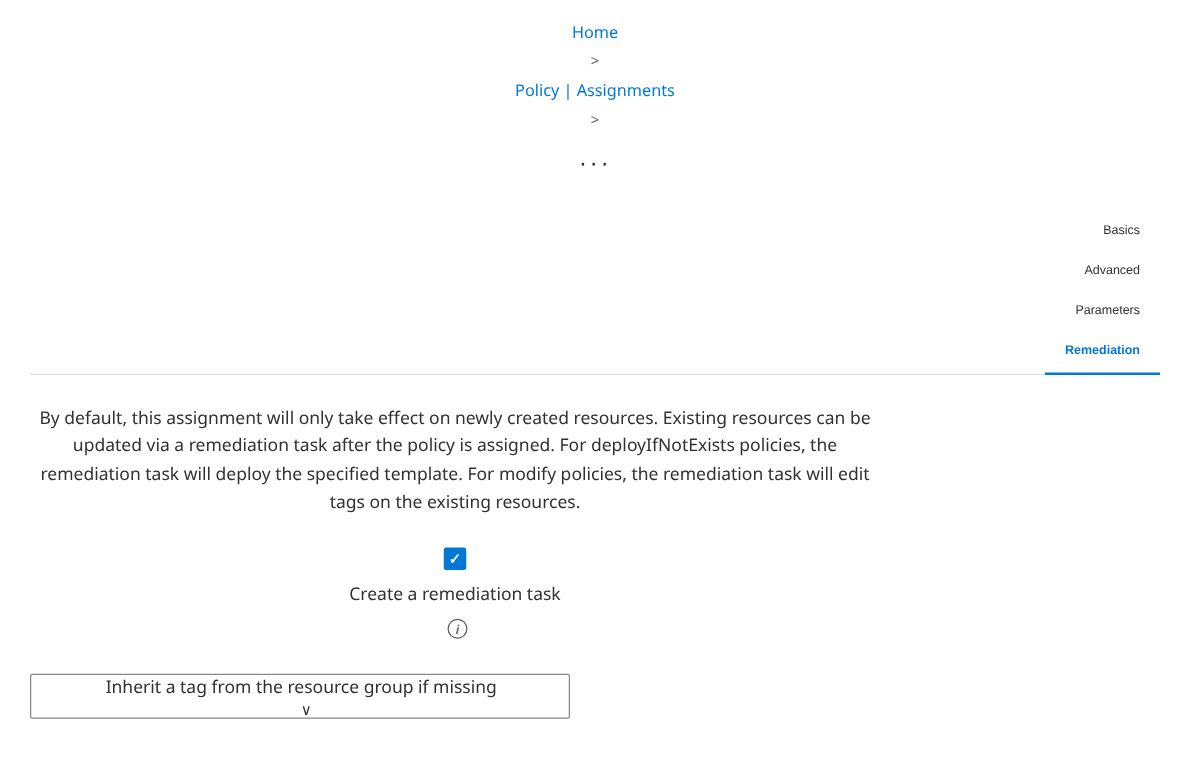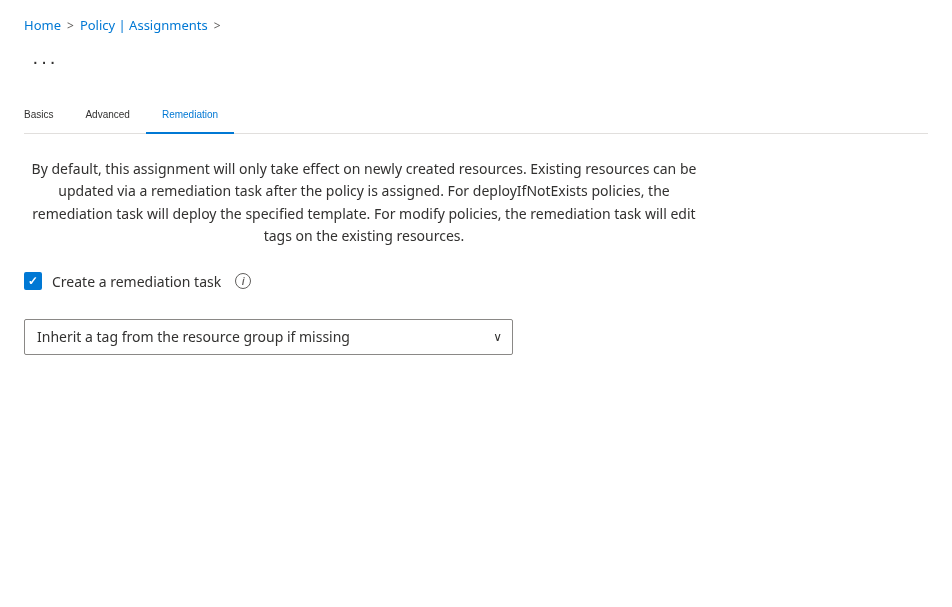--- a/index.html
+++ b/index.html
@@ -1,18 +1,19 @@
 <!DOCTYPE html>
 <html><head>
   <meta charset="utf-8">
   <style>
     * {
       box-sizing: border-box;
       margin: 0;
       padding: 0;
+      flex-direction: column;
     }
 
     body {
       font-family: 'Segoe UI', system-ui, -apple-system, sans-serif;
       background: #ffffff;
       color: #1a1a1a;
       font-size: 14px;
       width: 952px;
       min-height: 607px;
       padding: 16px 24px;
@@ -78,21 +79,21 @@
       border: none;
       background: none;
       border-bottom: 2px solid transparent;
       margin-bottom: -1px;
       white-space: nowrap;
     }
 
     .tab.active {
       color: #0078d4;
       border-bottom: 2px solid #0078d4;
-      font-weight: 400;
+      font-weight: 700;
     }
 
     .tab:first-child {
       padding-left: 0;
     }
 
     .content-area {
       max-width: 680px;
     }
 
@@ -166,21 +167,21 @@
       font-size: 13px;
       color: #323130;
       margin-bottom: 6px;
       display: block;
     }
 
     .dropdown {
       display: flex;
       align-items: center;
       justify-content: space-between;
-      width: 489px;
+      width: 432px;
       height: 36px;
       border: 1px solid #8a8886;
       border-radius: 2px;
       padding: 0 10px 0 12px;
       cursor: pointer;
       background: #ffffff;
       font-size: 14px;
       color: #323130;
     }
 
@@ -206,20 +207,21 @@
   <span class="breadcrumb-separator">&gt;</span>
 </nav>
 
 <div class="page-header">
   <button class="more-options-btn">···</button>
 </div>
 
 <div class="tabs">
   <button class="tab">Basics</button>
   <button class="tab">Advanced</button>
+  <button class="tab">Parameters</button>
   <button class="tab active">Remediation</button>
 </div>
 
 <div class="content-area">
 
   <p class="description-text">By default, this assignment will only take effect on newly created resources. Existing resources can be updated via a remediation task after the policy is assigned. For deployIfNotExists policies, the remediation task will deploy the specified template. For modify policies, the remediation task will edit tags on the existing resources.</p>
 
   <div class="checkbox-row">
     <label class="checkbox-container">
       <div class="checkbox">

